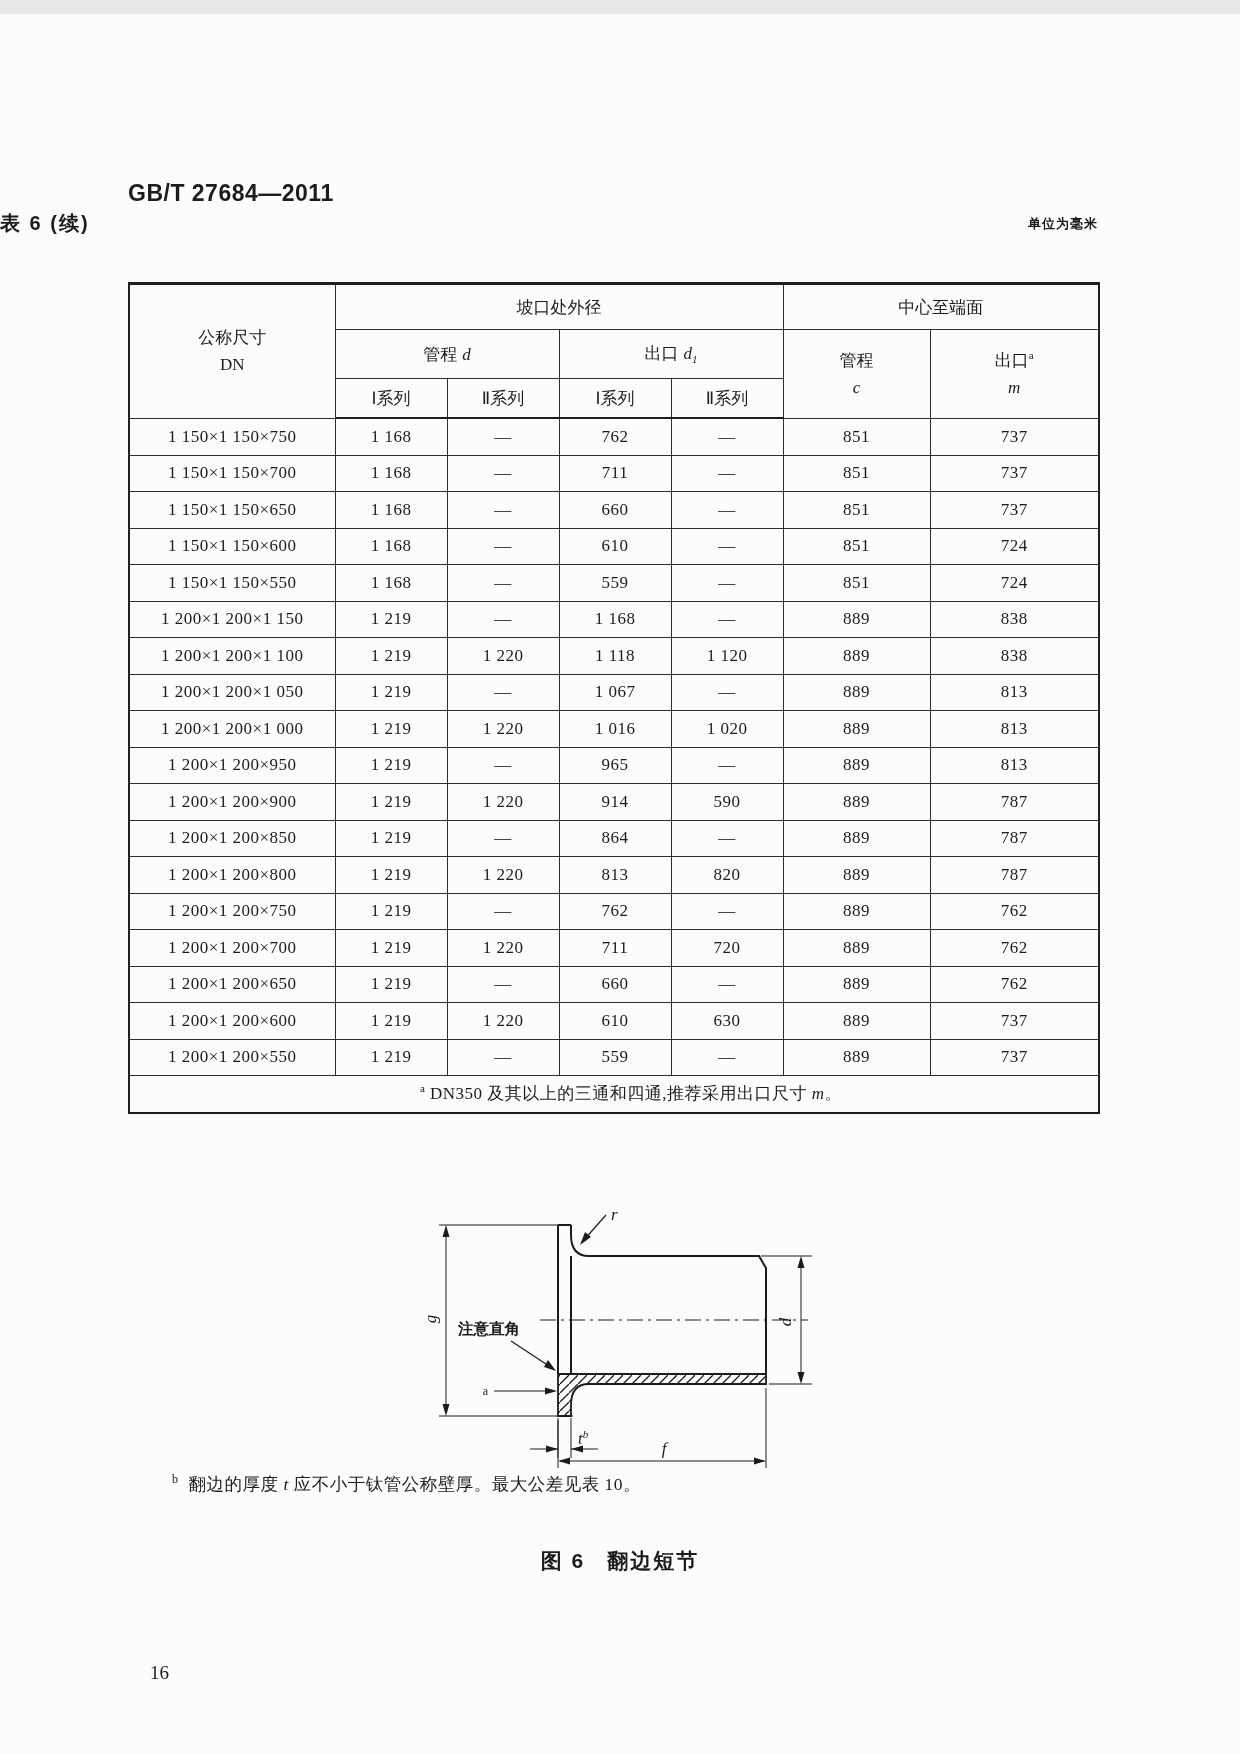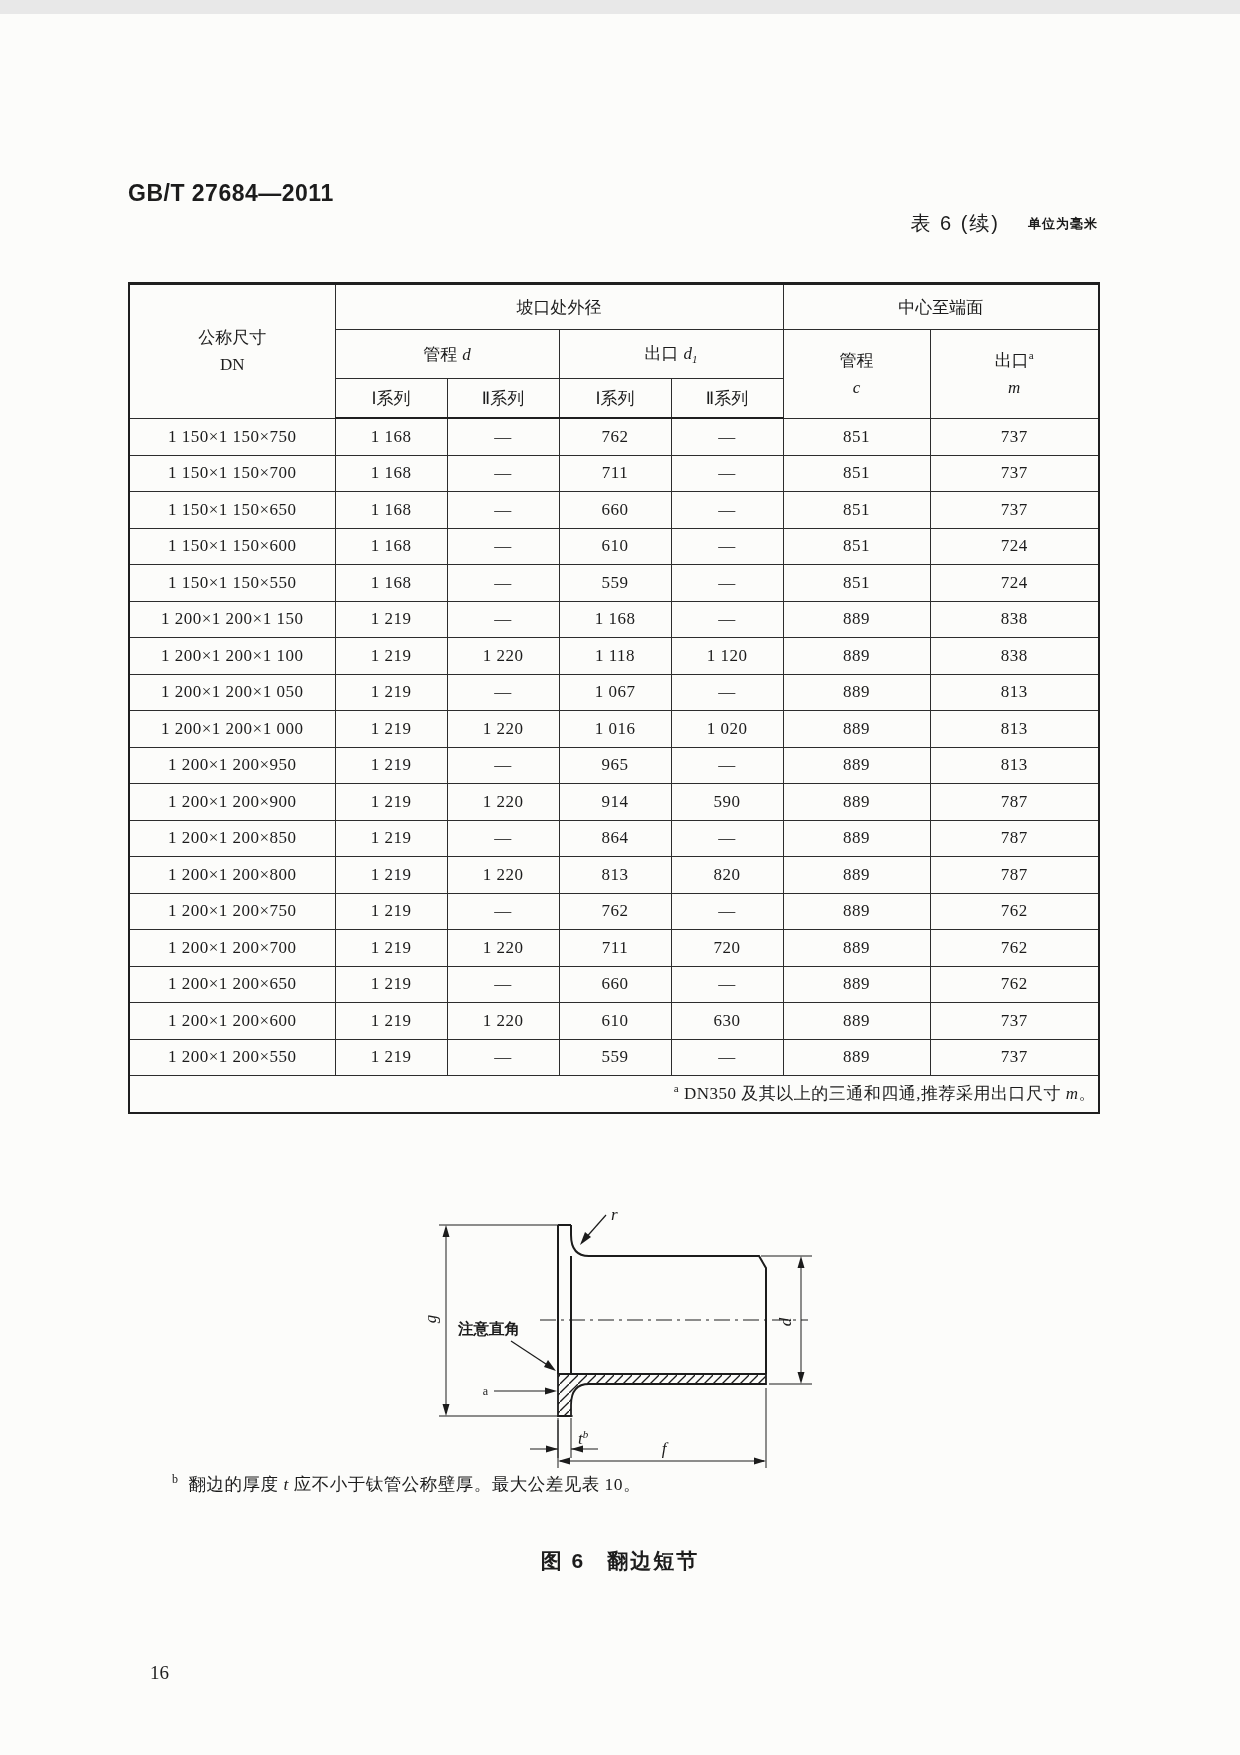--- a/index.html
+++ b/index.html
@@ -13,23 +13,23 @@
     font-family:"Liberation Serif", serif;
     overflow:hidden;
   }
   .doc-number{
     position:absolute;left:128px;top:166px;
     font-family:"Liberation Sans", sans-serif;
     font-weight:bold;font-size:23px;letter-spacing:.5px;
   }
   .table-title{
     position:absolute;left:0;top:196px;width:1000px;
-    text-align:right;
+    text-align:left;
     font-family:"Liberation Sans", sans-serif;
-    font-weight:normal;font-size:20px;letter-spacing:2px;
+    font-weight:bold;font-size:20px;letter-spacing:2px;
   }
   .unit-note{
     position:absolute;top:201px;right:142px;
     font-size:13px;letter-spacing:1px;font-weight:bold;
   }
   table.dim{
     position:absolute;left:128px;top:268px;
     width:970px;
     border-collapse:collapse;
     table-layout:fixed;
@@ -47,21 +47,21 @@
   table.dim thead tr.r2 th{height:48px;}
   table.dim thead tr.r3 th{height:38px;}
   table.dim thead tr.r3 th{border-bottom:2.6px solid #1f1f1f;}
   table.dim tbody td{height:35.5px;letter-spacing:.5px;}
   table.dim .var{font-style:italic;margin-left:5px;}
   table.dim .var2{font-style:italic;}
   table.dim sub{font-size:11px;}
   table.dim sup{font-size:11px;}
   .two-line div{line-height:1.6;}
   tr.table-footnote td{
-    height:46px;text-align:right;padding-left:36px;
+    height:46px;text-align:center;padding-left:36px;
     letter-spacing:.5px;border-top:1.4px solid #2d2d2d;
   }
   .notes{
     position:absolute;left:172px;top:1450px;
     font-size:17.5px;letter-spacing:.5px;line-height:31px;
   }
   .notes .marker{font-size:12px;vertical-align:super;margin-right:10px;}
   .notes .var2{font-style:italic;}
   .fig-caption{
     position:absolute;left:0;top:1533px;width:1240px;

